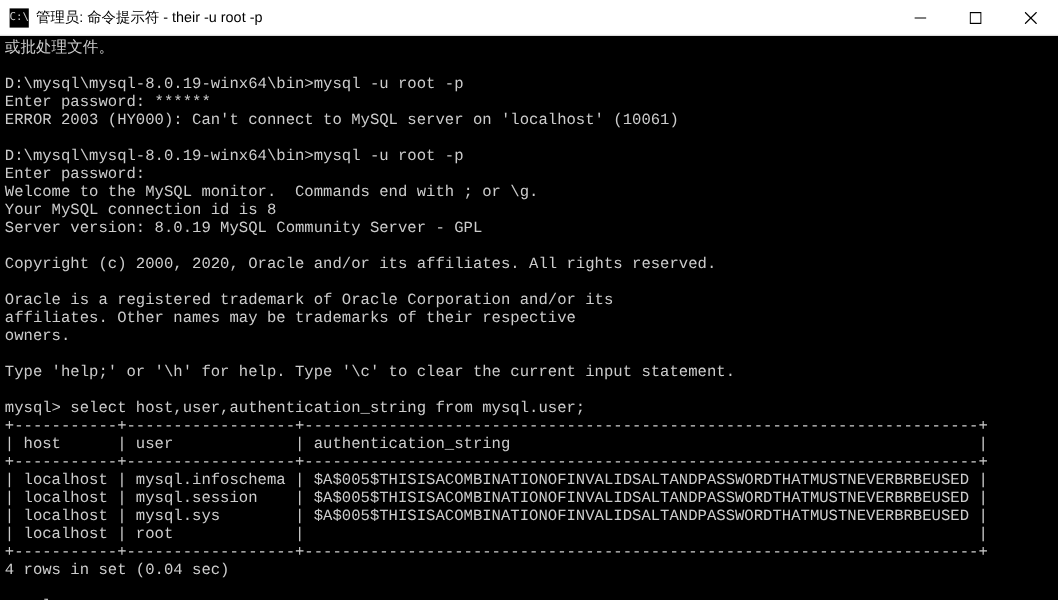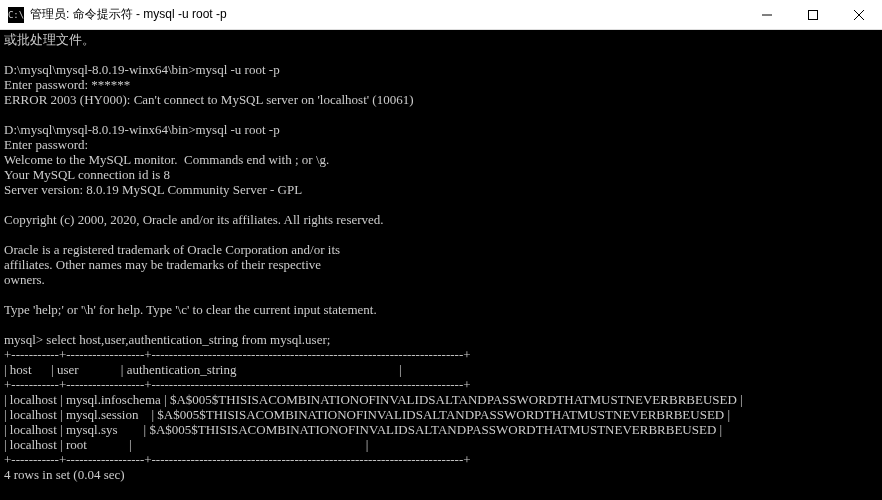--- a/index.html
+++ b/index.html
@@ -44,35 +44,35 @@
     align-items: center;
     justify-content: center;
     font-size: 14px;
     font-family: "Segoe UI Symbol", sans-serif;
     color: #000;
   }
   .terminal {
     flex: 1;
     background: #000;
     color: #ccc;
-    font-family: Liberation Serif, serif;
+    font-family: Liberation Mono, monospace;
     font-size: 13px;
     line-height: 15px;
     padding: 2px 4px;
     overflow: hidden;
     white-space: pre;
   }
   .terminal .line { white-space: pre; }
 </style>
 </head>
 <body>
 
 <div class="titlebar">
   <span class="icon">C:\</span>
-  <span class="title">管理员: 命令提示符 - mysql  -u root -p</span>
+  <span class="title">管理员: 命令提示符 - their  -u root -p</span>
   <span class="spacer"></span>
   <div class="winbtn">
     <svg width="10" height="10" viewBox="0 0 10 10">
         <line x1="0" y1="5" x2="10" y2="5" stroke="#000" stroke-width="1"></line>
       </svg>
   </div>
   <div class="winbtn">
     <svg width="10" height="10" viewBox="0 0 10 10">
         <rect x="0.5" y="0.5" width="9" height="9" fill="none" stroke="#000" stroke-width="1"></rect>
       </svg>

